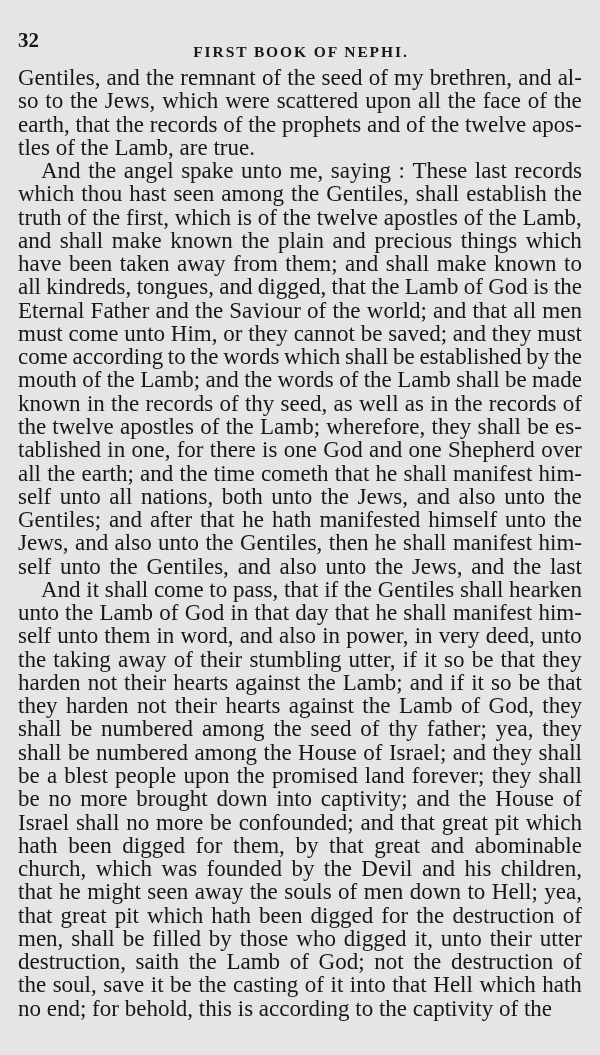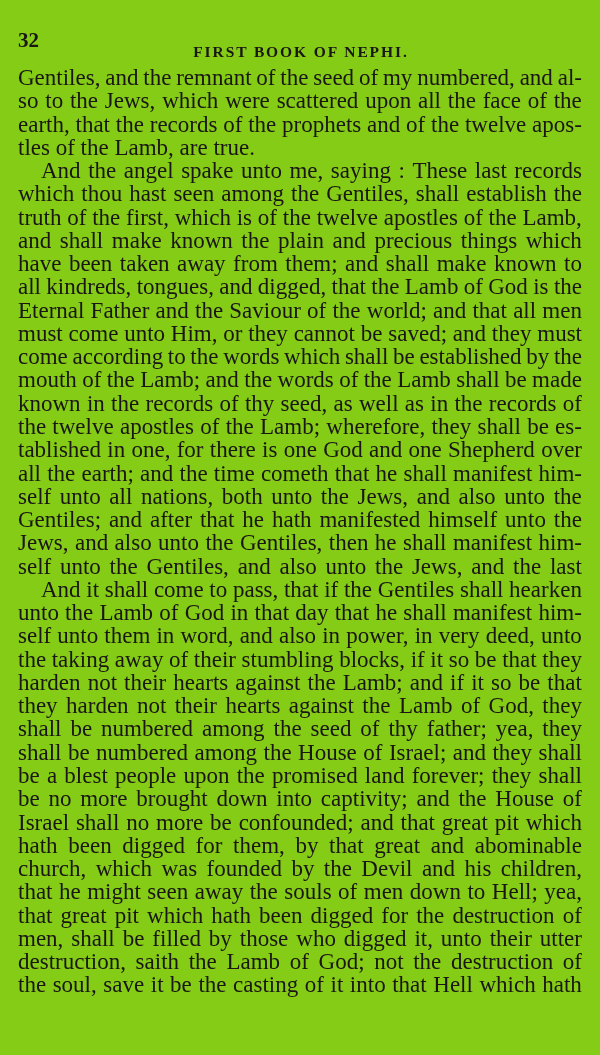--- a/index.html
+++ b/index.html
@@ -4,21 +4,21 @@
 <style>
   html, body {
     margin: 0;
     padding: 0;
     background: #ffffff;
   }
   .page {
     position: relative;
     width: 600px;
     height: 1055px;
-    background: #84cc16;
+    background: #e5e5e5;
     overflow: hidden;
     font-family: "Liberation Serif", "DejaVu Serif", serif;
     color: #1a1613;
     box-sizing: border-box;
   }
   
   .running-head {
     position: absolute;
     top: 28px;
     left: 18px;
@@ -100,21 +100,21 @@
         <div class="line j">
           <span class="w">Gentiles,</span>
           <span class="w">and</span>
           <span class="w">the</span>
           <span class="w">remnant</span>
           <span class="w">of</span>
           <span class="w">the</span>
           <span class="w">seed</span>
           <span class="w">of</span>
           <span class="w">my</span>
-          <span class="w">numbered,</span>
+          <span class="w">brethren,</span>
           <span class="w">and</span>
           <span class="w">al-</span>
         </div>
         <div class="line j">
           <span class="w">so</span>
           <span class="w">to</span>
           <span class="w">the</span>
           <span class="w">Jews,</span>
           <span class="w">which</span>
           <span class="w">were</span>
@@ -434,21 +434,21 @@
           <span class="w">deed,</span>
           <span class="w">unto</span>
         </div>
         <div class="line j">
           <span class="w">the</span>
           <span class="w">taking</span>
           <span class="w">away</span>
           <span class="w">of</span>
           <span class="w">their</span>
           <span class="w">stumbling</span>
-          <span class="w">blocks,</span>
+          <span class="w">utter,</span>
           <span class="w">if</span>
           <span class="w">it</span>
           <span class="w">so</span>
           <span class="w">be</span>
           <span class="w">that</span>
           <span class="w">they</span>
         </div>
         <div class="line j">
           <span class="w">harden</span>
           <span class="w">not</span>
@@ -629,16 +629,17 @@
           <span class="w">the</span>
           <span class="w">casting</span>
           <span class="w">of</span>
           <span class="w">it</span>
           <span class="w">into</span>
           <span class="w">that</span>
           <span class="w">Hell</span>
           <span class="w">which</span>
           <span class="w">hath</span>
         </div>
+        <div class="line last"><span class="runon">no end; for behold, this is according to the captivity of the</span></div>
       </div>
     </div>
 
 </div>
 
 </body></html>

